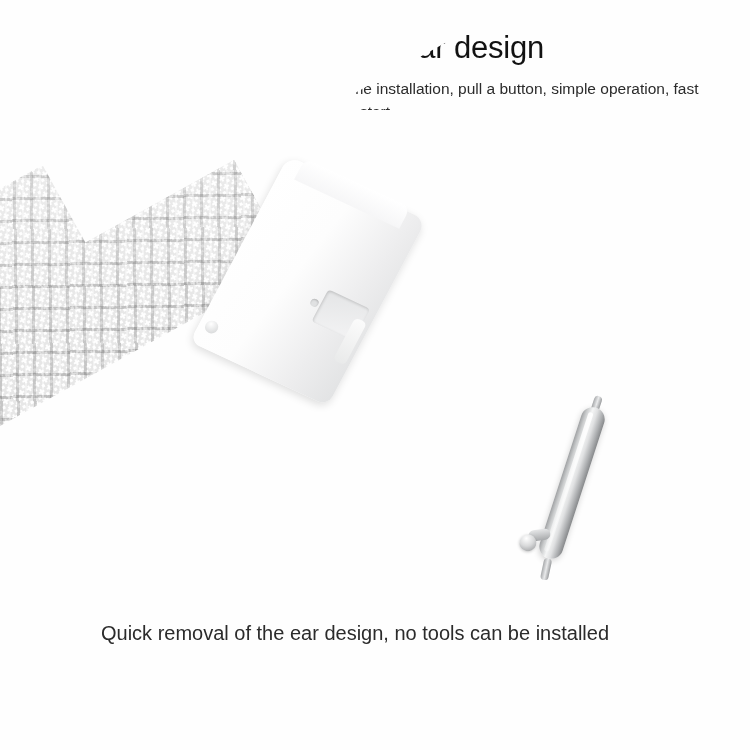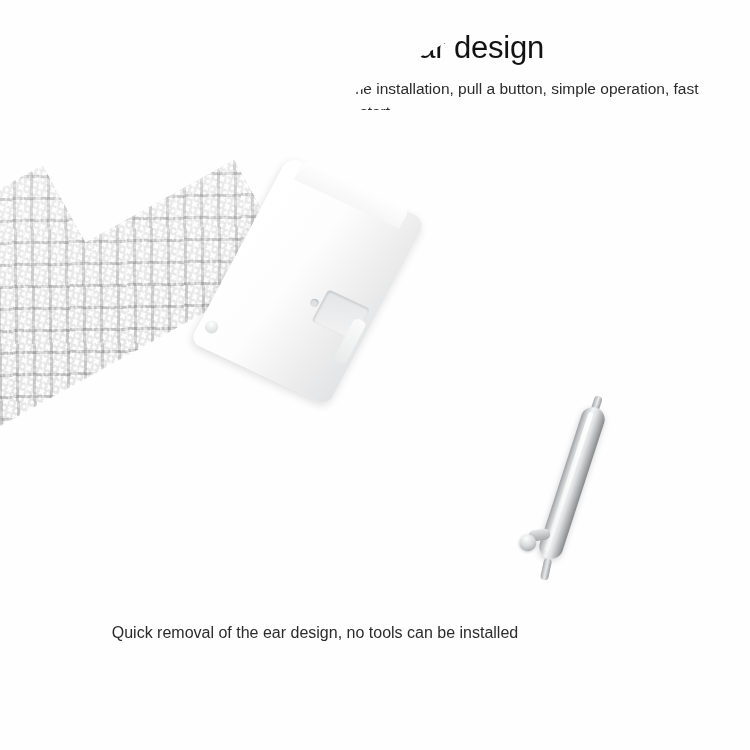--- a/index.html
+++ b/index.html
@@ -39,23 +39,24 @@
     color: #2b2b2b;
     line-height: 23px;
     text-align: center;
   }
   .caption {
     position: absolute;
     left: 0;
     top: 622px;
     width: 630px;
     text-align: center;
-    font-size: 16px;
+    font-size: 20px;
     color: #2b2b2b;
     line-height: 22px;
+    padding-left: 40px;
   }
 
   
   .stage {
     position: absolute;
     left: 0; top: 150px;
     width: 750px; height: 470px;
   }
 
   

